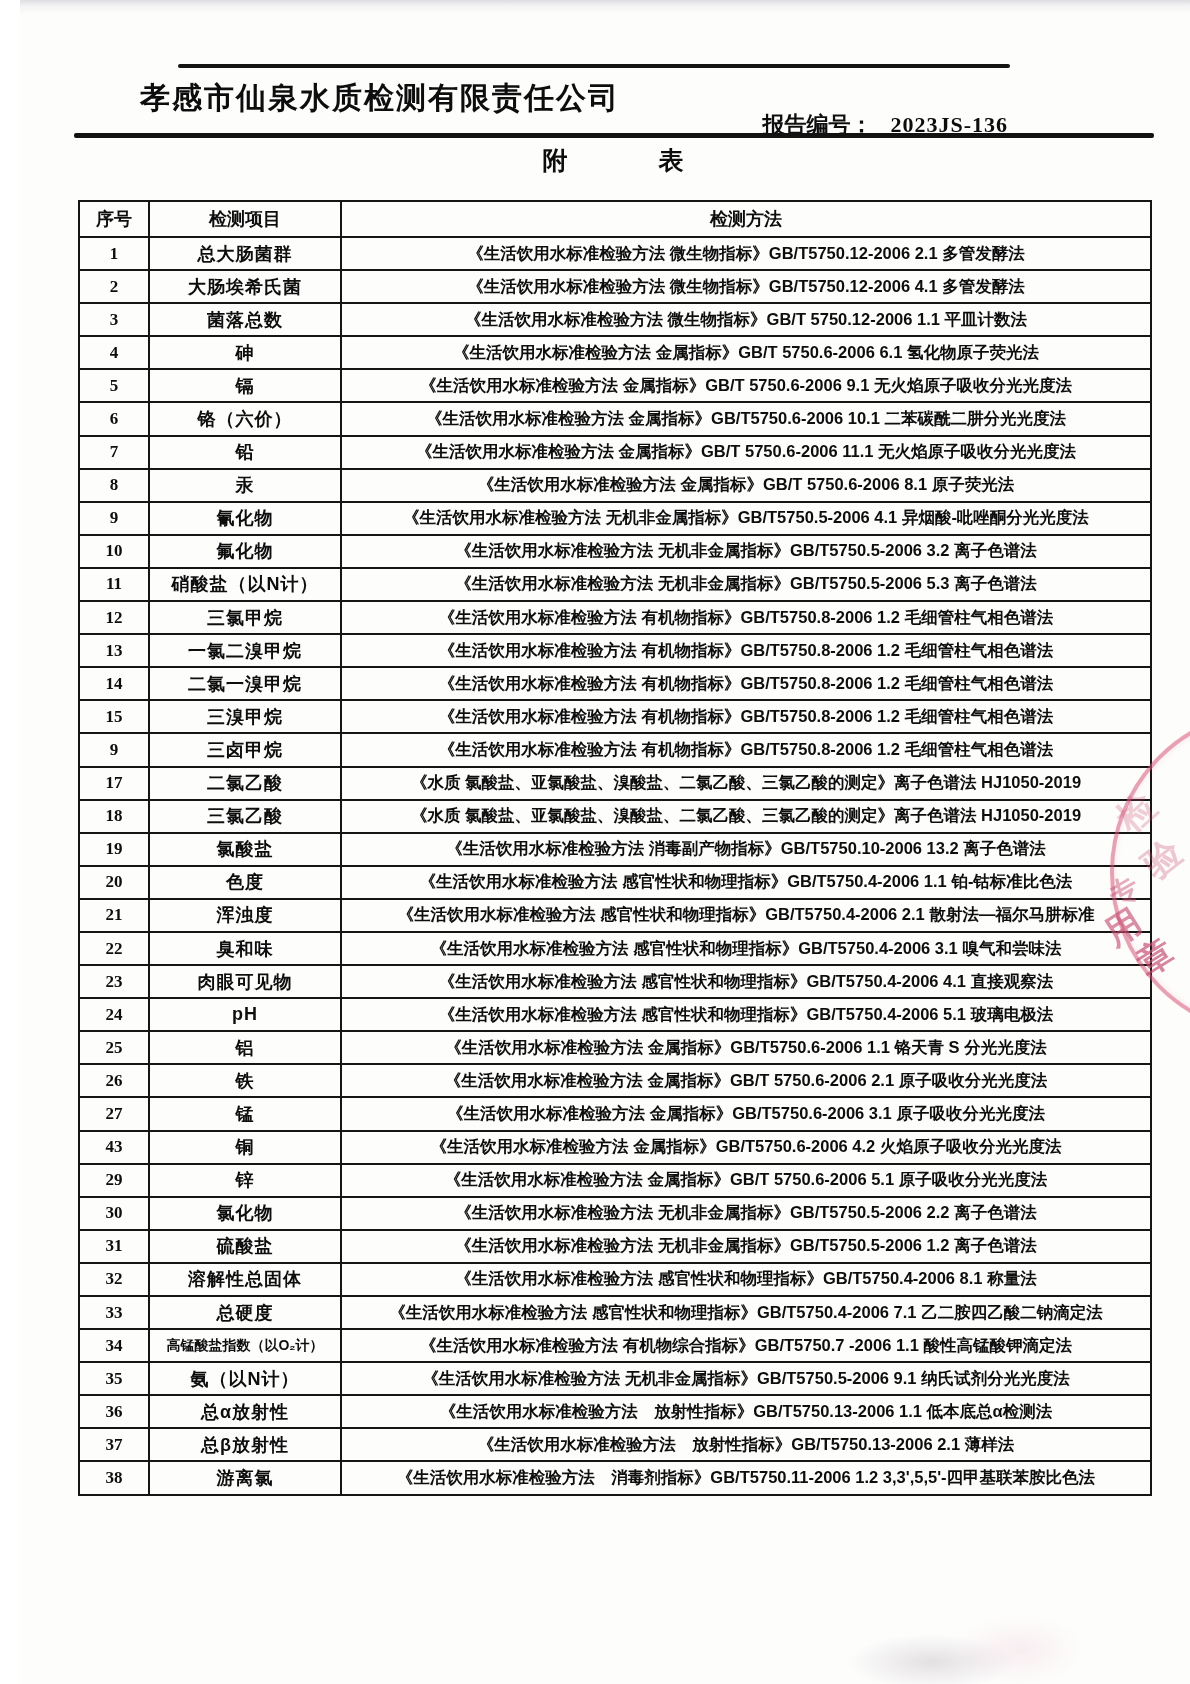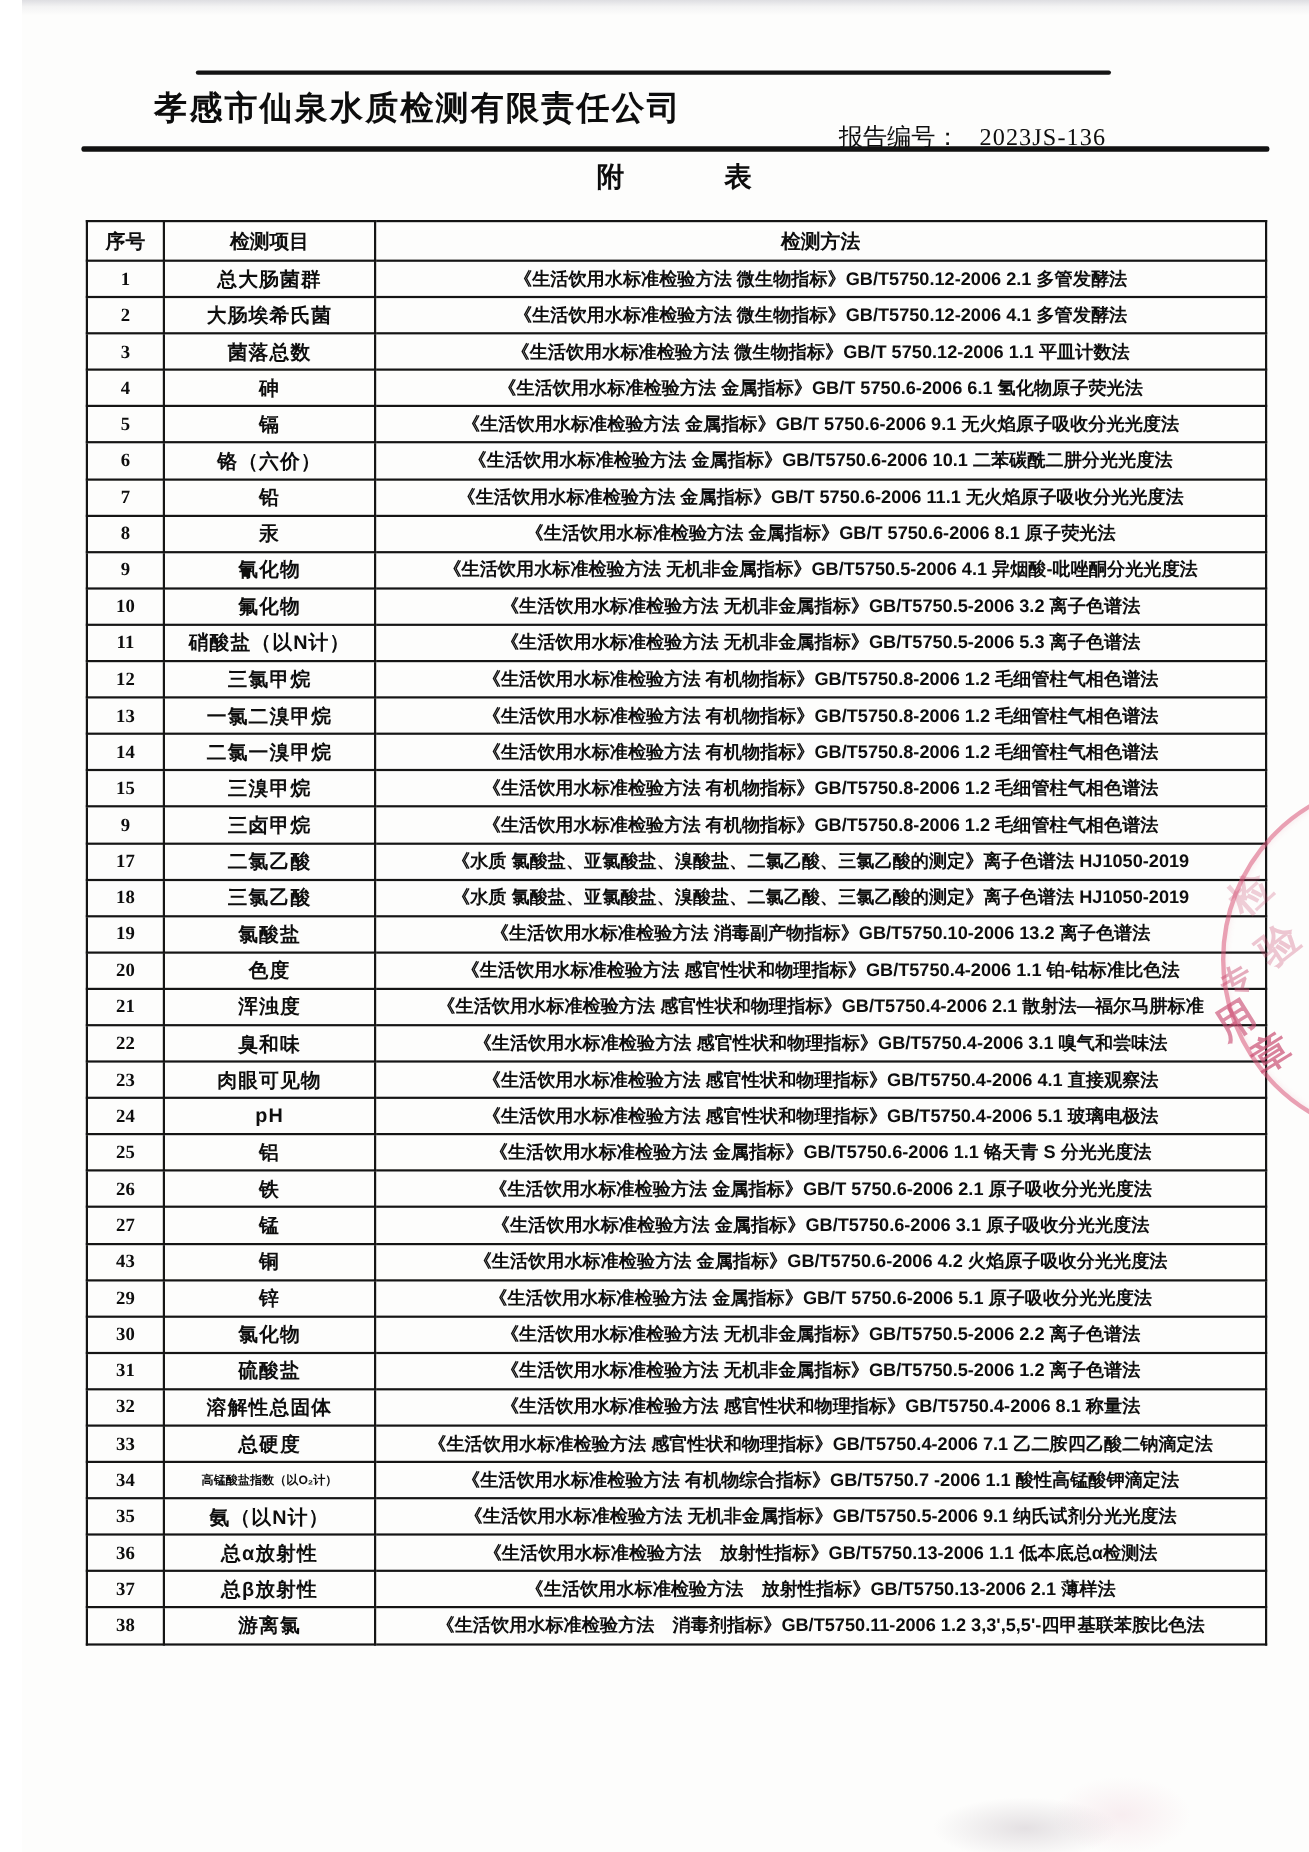--- a/index.html
+++ b/index.html
@@ -25,21 +25,21 @@
   .rule-top{
     position:absolute;left:158px;top:64px;width:832px;height:4px;
     background:#141414;border-radius:2px;
   }
   .company{
     position:absolute;left:120px;top:78px;
     font-size:30px;font-weight:bold;letter-spacing:2px;color:#0d0d0d;
   }
   .report-no{
     position:absolute;left:718px;top:84px;
-    font-size:22px;font-weight:normal;color:#0d0d0d;white-space:pre;
+    font-size:22px;font-weight:bold;color:#0d0d0d;white-space:pre;
   }
   .report-no .num{font-family:"Liberation Serif","DejaVu Serif",serif;margin-left:18px;letter-spacing:1px;}
   .rule-div{
     position:absolute;left:54px;top:133px;width:1080px;height:5px;
     background:#121212;border-radius:2px;
   }
   .doc-title{
     position:absolute;left:0;top:144px;width:1190px;
     text-align:center;font-size:25px;font-weight:bold;letter-spacing:4px;color:#0d0d0d;
     white-space:pre;
@@ -56,21 +56,21 @@
   table.main th, table.main td{
     border:2.5px solid #151515;
     text-align:center;vertical-align:middle;
     font-weight:bold;color:#0e0e0e;
     padding:0 2px;overflow:hidden;white-space:nowrap;
   }
   table.main th{height:34px;font-size:18px;}
   table.main td{height:31.1px;}
   td[data-name="row-number"]{font-size:17px;font-family:"Liberation Serif","DejaVu Serif",serif;}
   td[data-name="row-item"]{font-size:18px;letter-spacing:1px;}
-  td[data-name="row-item"].small-item{font-size:11px;letter-spacing:0;}
+  td[data-name="row-item"].small-item{font-size:14px;letter-spacing:0;}
   td[data-name="row-method"]{font-size:16.5px;border-radius:15px;}
   
   .seal{position:absolute;left:0;top:0;width:1190px;height:1684px;pointer-events:none;}
   .seal-ring{
     position:absolute;left:1090px;top:708px;width:320px;height:320px;
     border:4px solid rgba(216,84,118,0.55);border-radius:50%;
     box-shadow:inset 0 0 6px rgba(216,84,118,0.15);
   }
   .seal-char{
     position:absolute;color:#c94a70;font-weight:bold;

